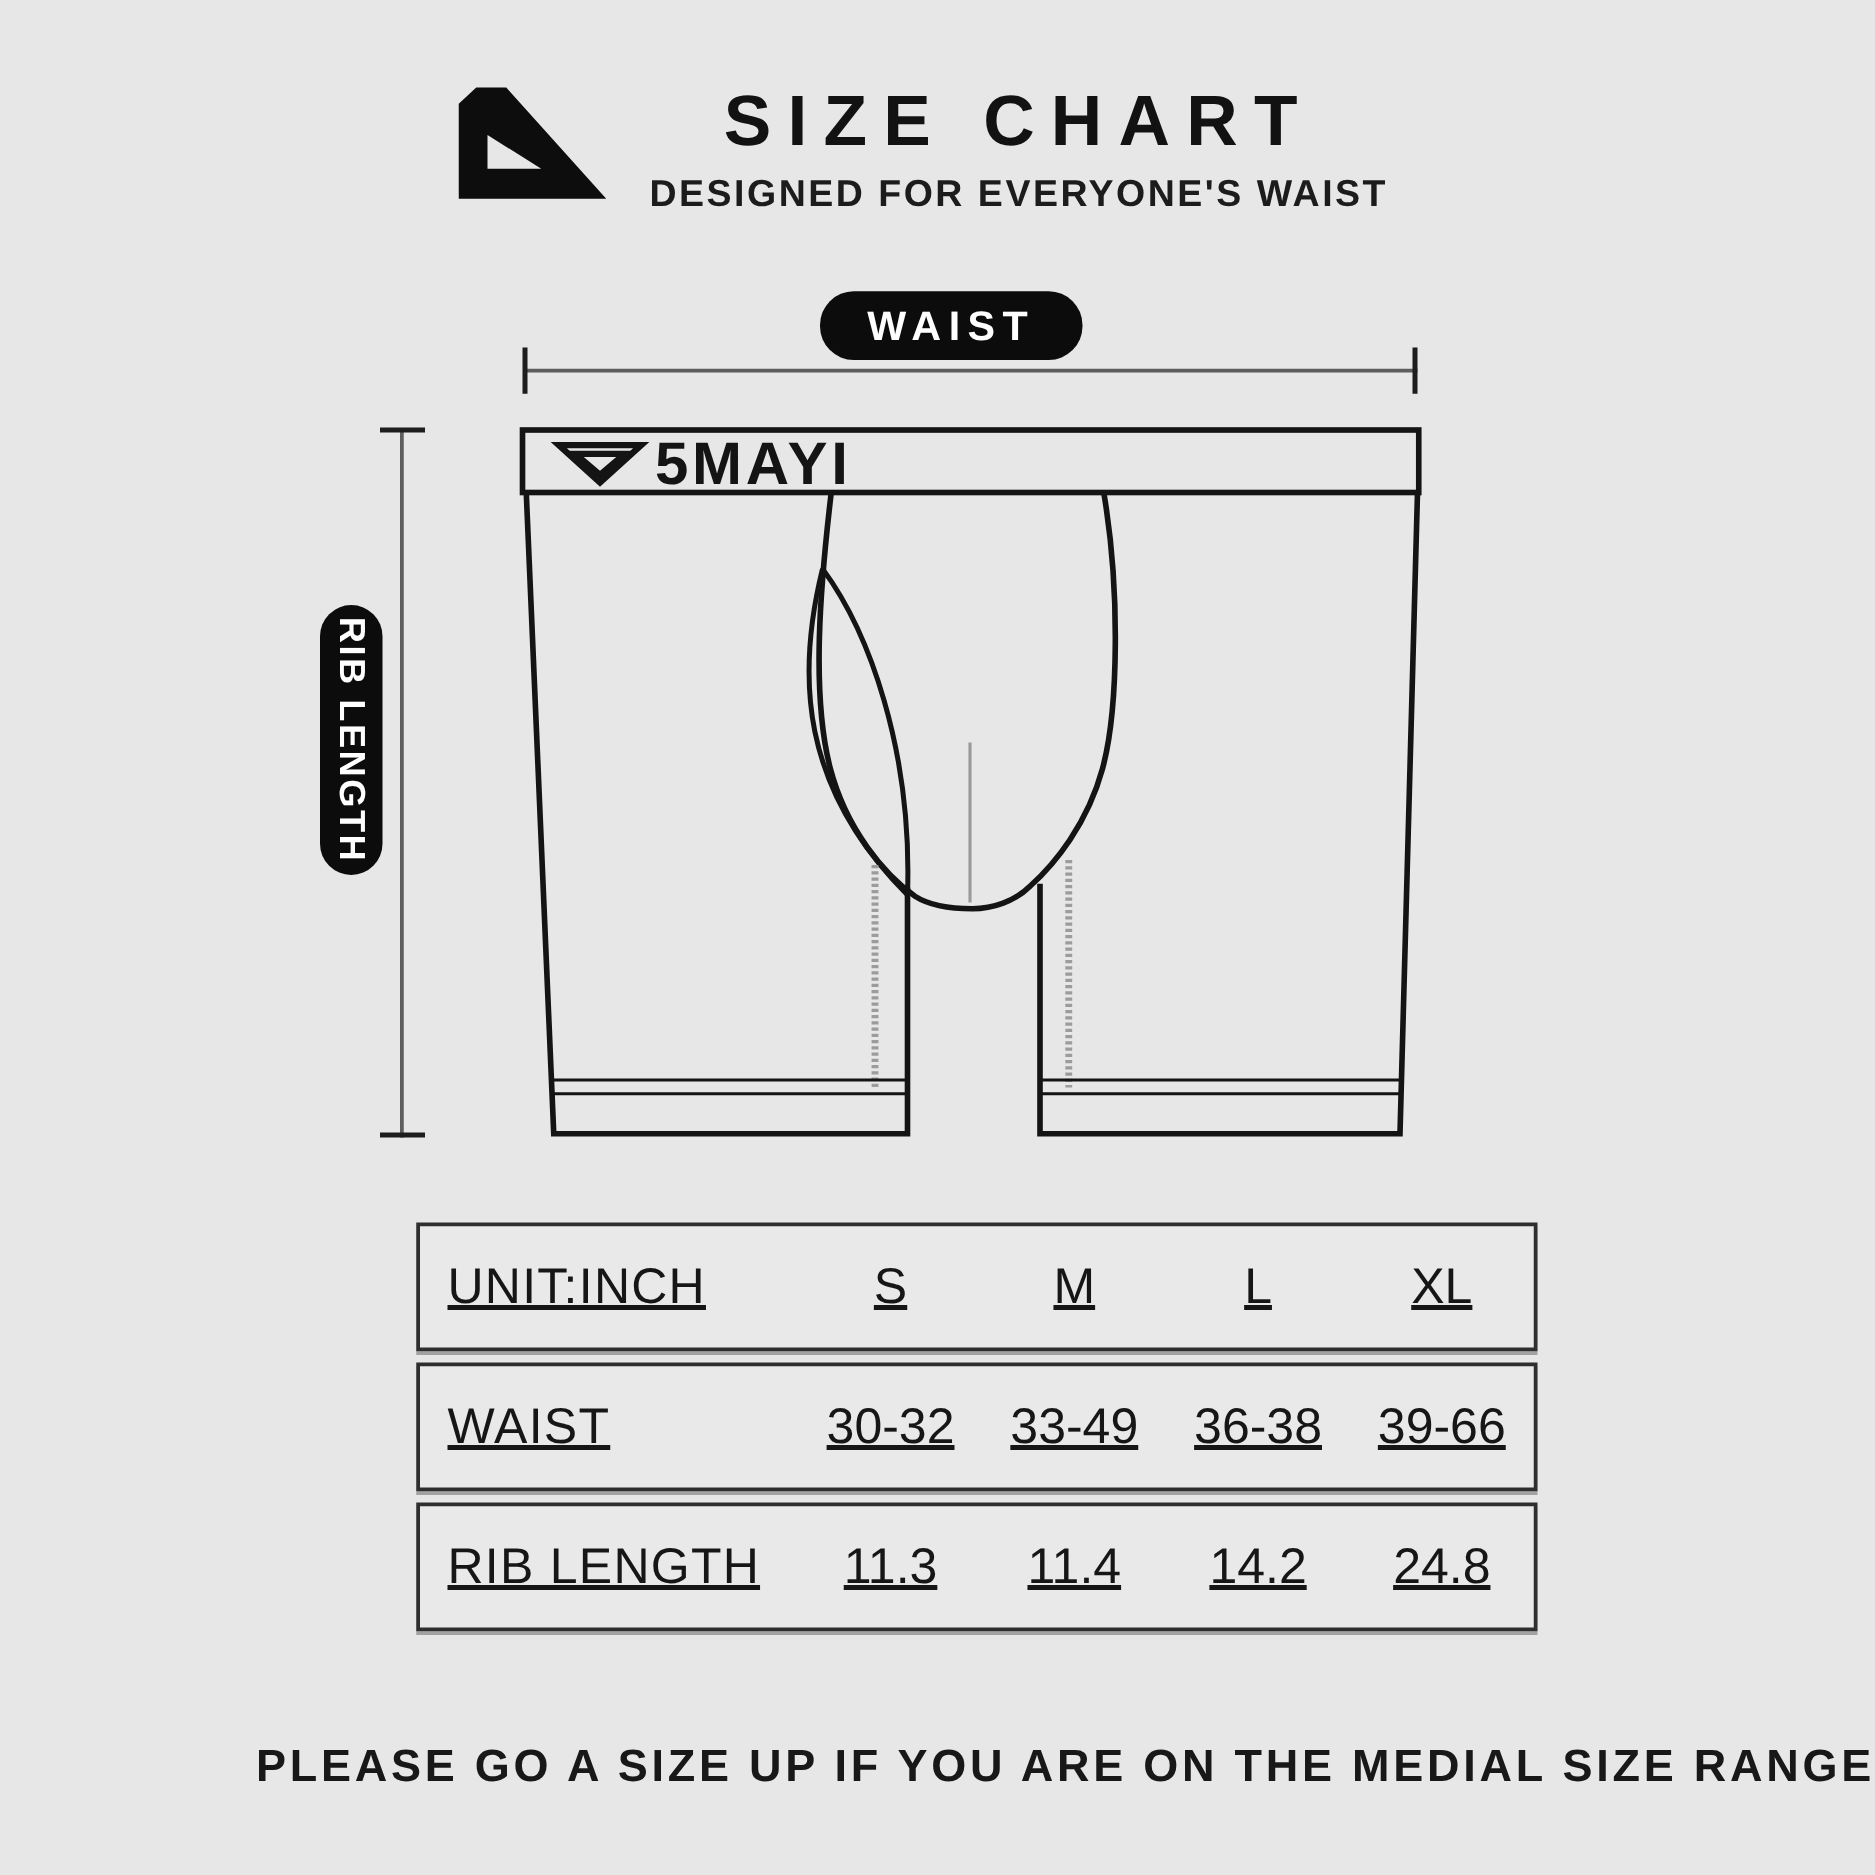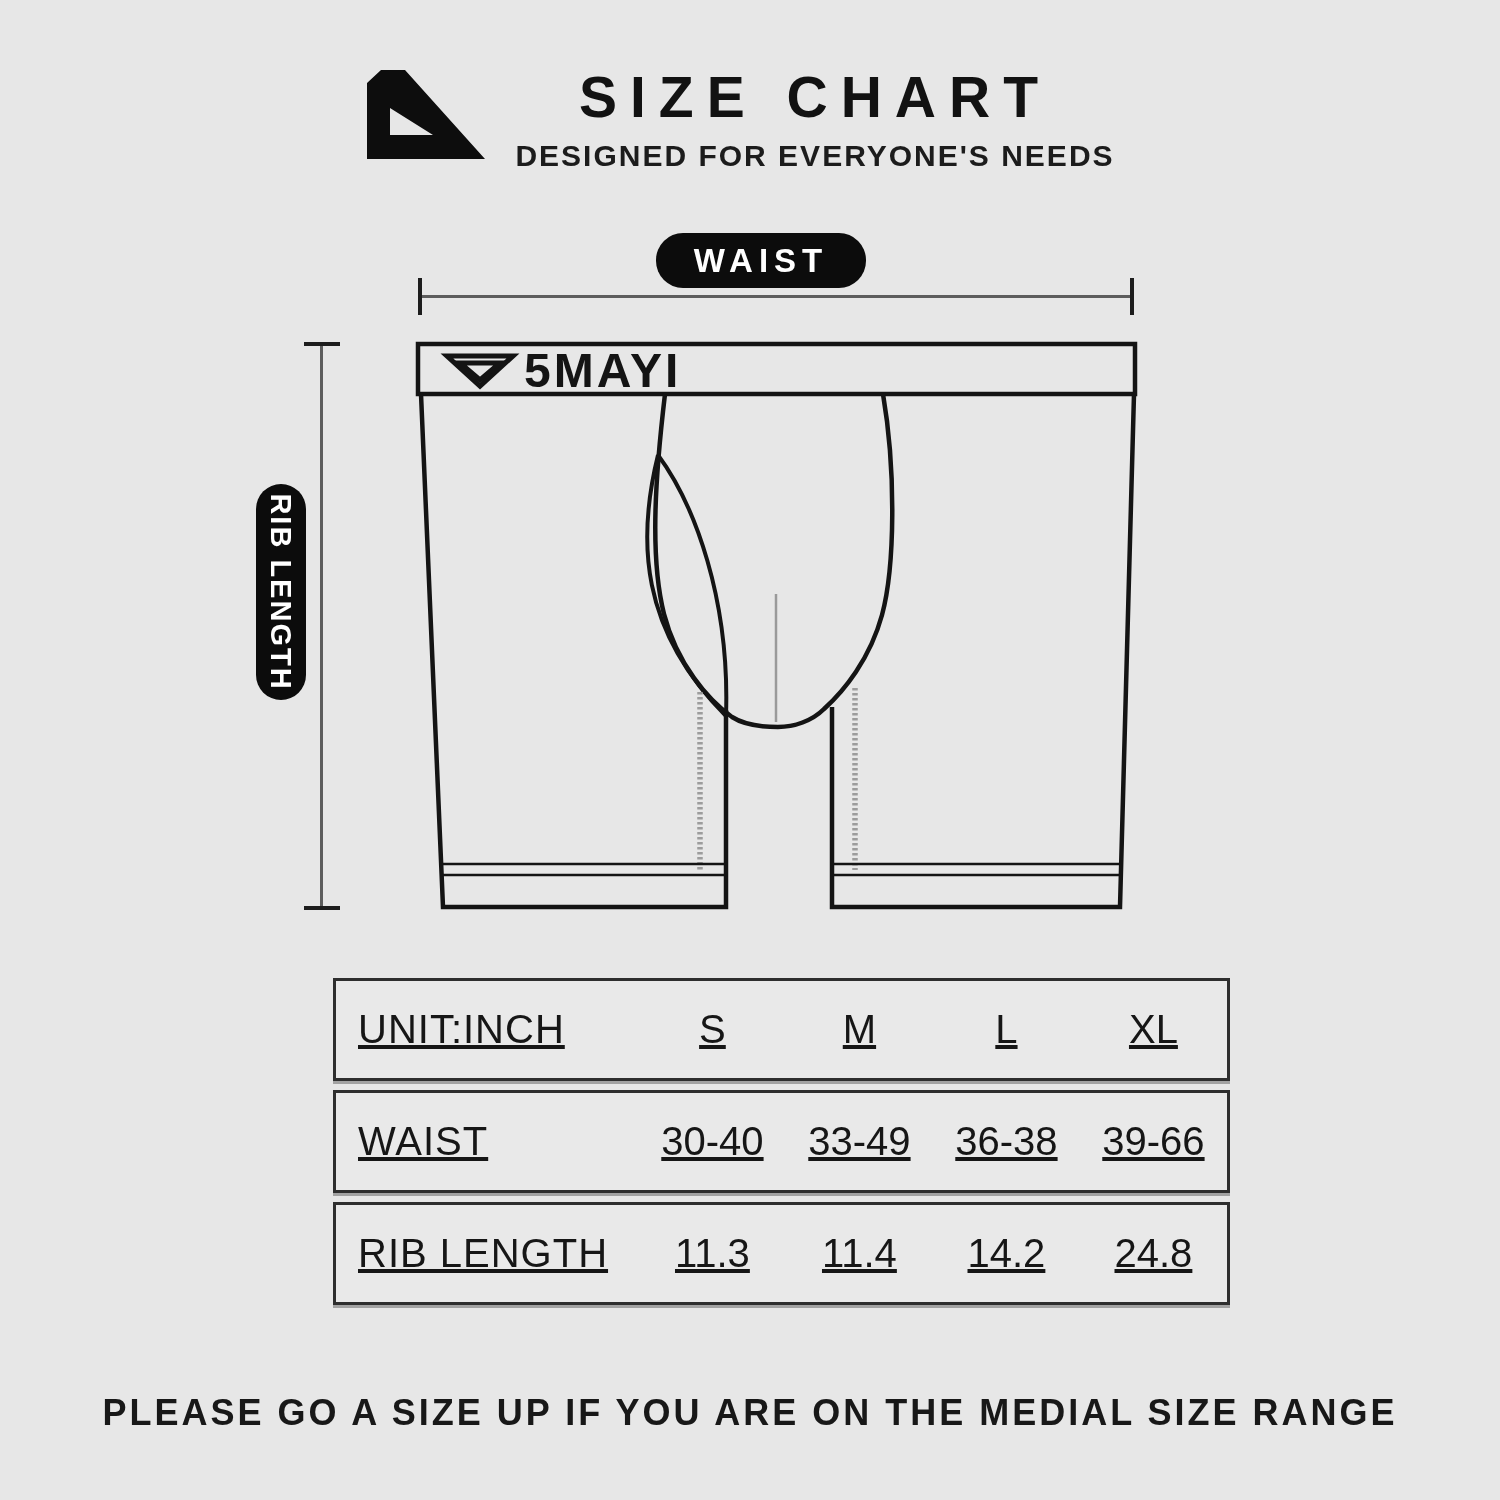--- a/index.html
+++ b/index.html
@@ -59,35 +59,35 @@
     display:grid;
     grid-template-columns:34% 16.5% 16.5% 16.5% 16.5%;
     align-items:center;
     font-size:40px;
   }
   .trow .lab{padding-left:22px;letter-spacing:1px;}
   .trow .val{text-align:center;}
   
   .footnote{
     position:absolute;left:0;top:1392px;width:1500px;
-    text-align:center;font-size:36px;font-weight:600;letter-spacing:3px;
+    text-align:right;font-size:36px;font-weight:600;letter-spacing:3px;
     color:#181818;white-space:nowrap;
   }
 </style>
 </head>
 <body>
 
 <div class="page">
 
   <svg class="brand-logo" viewBox="0 0 126 106" aria-hidden="true">
     <path d="M5 101 L5 25 L19 12 L43 12 L123 101 Z M28 50 L28 77 L71 77 Z" fill="#0d0d0d" fill-rule="evenodd"></path>
   </svg>
   <div class="header-text">
     <div class="title">SIZE CHART</div>
-    <div class="subtitle">DESIGNED FOR EVERYONE'S NEEDS</div>
+    <div class="subtitle">DESIGNED FOR EVERYONE'S WAIST</div>
   </div>
 
   <div class="pill waist-pill">WAIST</div>
   <div class="hline"></div>
   <div class="vtick left"></div>
   <div class="vtick right"></div>
 
   <div class="vline"></div>
   <div class="htick top"></div>
   <div class="htick bottom"></div>
@@ -125,21 +125,21 @@
   <div class="size-table">
     <div class="trow">
       <div class="lab">UNIT:INCH</div>
       <div class="val">S</div>
       <div class="val">M</div>
       <div class="val">L</div>
       <div class="val">XL</div>
     </div>
     <div class="trow">
       <div class="lab">WAIST</div>
-      <div class="val">30-40</div>
+      <div class="val">30-32</div>
       <div class="val">33-49</div>
       <div class="val">36-38</div>
       <div class="val">39-66</div>
     </div>
     <div class="trow">
       <div class="lab">RIB LENGTH</div>
       <div class="val">11.3</div>
       <div class="val">11.4</div>
       <div class="val">14.2</div>
       <div class="val">24.8</div>

